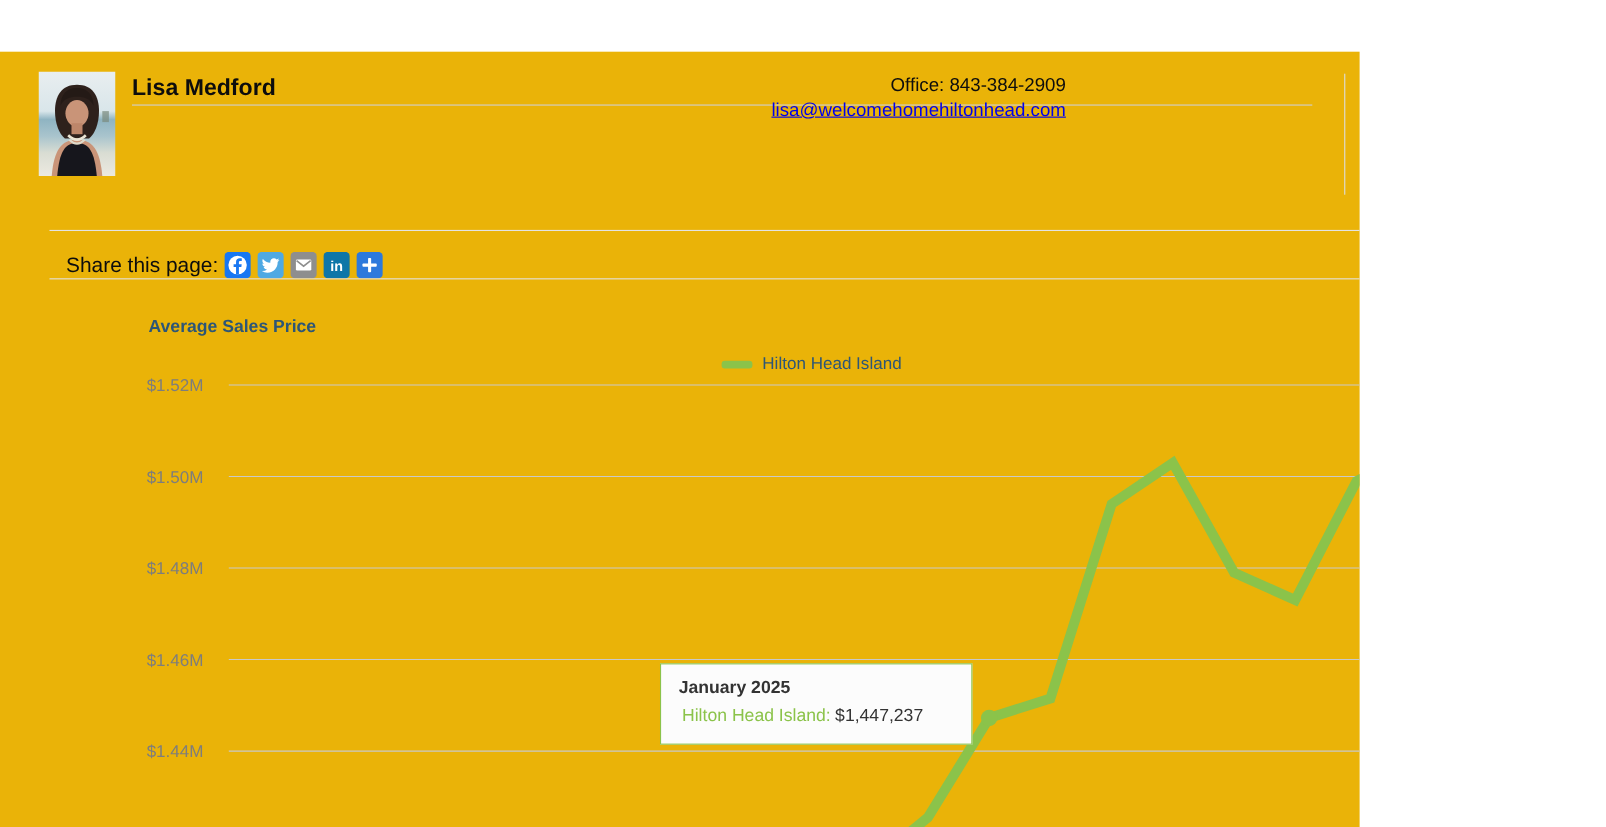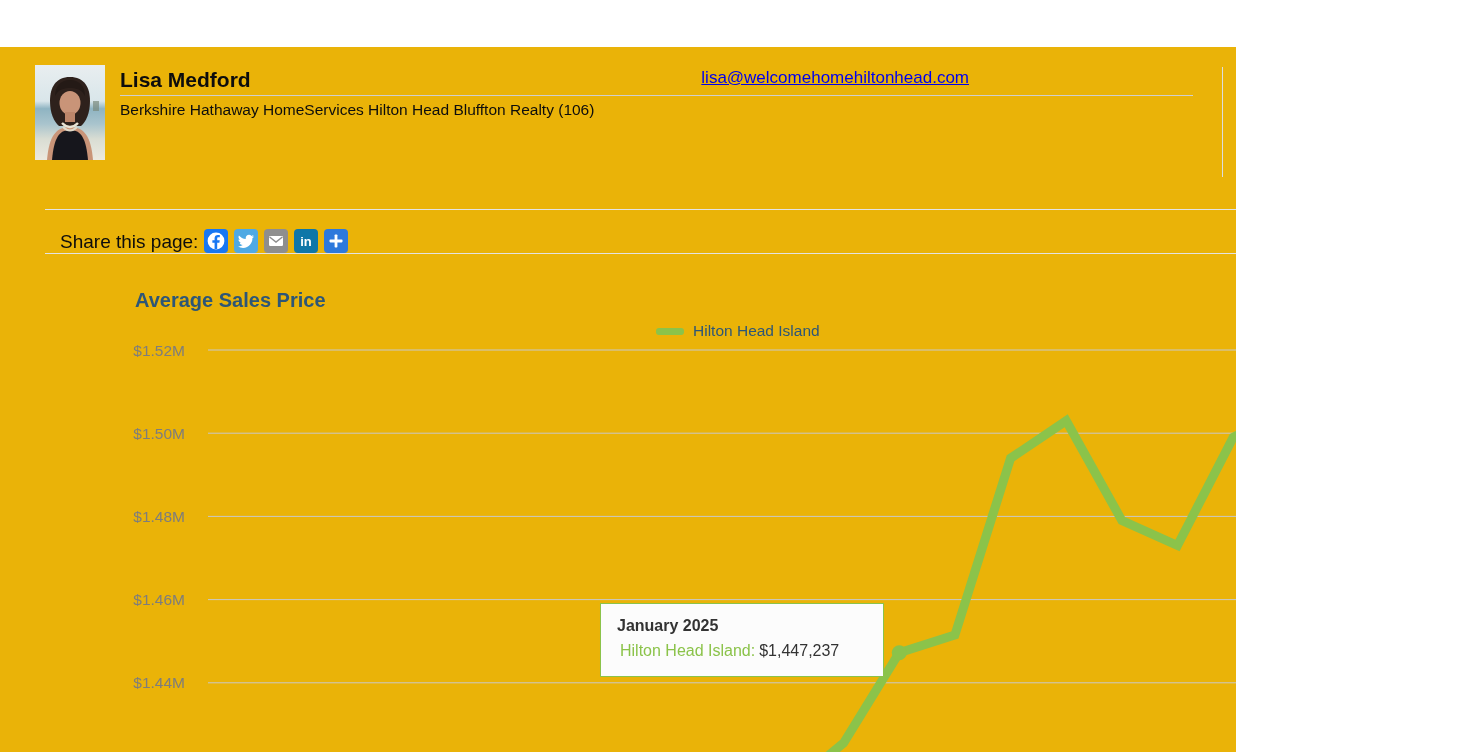--- a/index.html
+++ b/index.html
@@ -23,21 +23,21 @@
   .share-bar { position:absolute; left:45px; top:162px; width:1372px; height:45px;
                border-top:1px solid #e3e3e3; border-bottom:1px solid #e3e3e3;
                display:flex; align-items:flex-end; }
   .share-label { font-size:19px; color:#0d0d0d; margin-left:15px; }
   .share-icons { display:flex; align-items:center; gap:6px; margin-left:6px; }
   .share-icon { width:24px; height:24px; cursor:pointer; display:block; }
   .pdf-button { position:absolute; right:-2px; top:9px; width:24px; height:27px; cursor:pointer; }
 
   
   .chart-section { position:absolute; left:0; top:230px; width:1460px; height:522px; overflow:hidden; }
-  .chart-title { position:absolute; left:135px; top:12px; font-size:20px; font-weight:bold; color:#2D5677; }
+  .chart-title { position:absolute; left:135px; top:12px; font-size:16px; font-weight:bold; color:#2D5677; }
   .chart-legend { position:absolute; left:656px; top:45px; display:flex; align-items:center; cursor:pointer; }
   .legend-dash { width:28px; height:7px; border-radius:3px; background:#8BC34A; margin-right:9px; }
   .legend-label { font-size:15.5px; color:#2D5677;text-align:right; }
   .chart-svg { position:absolute; left:0; top:0; }
   .chart-tooltip { position:absolute; left:600px; top:326px; width:284px; height:74px;
                    background:#fcfcfc; border:1px solid #8BC34A; padding:13px 16px 0 16px; }
   .tooltip-title { font-size:16px; font-weight:bold; color:#333; }
   .tooltip-row { margin-top:7px; margin-left:3px; font-size:16px; }
   .tooltip-series { color:#8BC34A; }
   .tooltip-value { font-weight:normal; color:#333; margin-left:4px; }
@@ -67,24 +67,24 @@
       <rect x="30" y="47" width="10" height="10" fill="#bd866a"></rect>
       <path d="M12 95c2-24 9-33 23-33s21 9 23 33z" fill="#c99478"></path>
       <path d="M17 95c2-22 7-30 18-30s16 8 18 30z" fill="#16161c"></path>
       <path d="M27 58q8 8 16 0" stroke="#eae4d4" stroke-width="2.4" fill="none"></path>
       <path d="M28 62q7 7 14 0" stroke="#e0dac9" stroke-width="2" fill="none"></path>
     </svg>
 
     <div class="agent-block">
       <div class="agent-name">Lisa Medford</div>
       <div class="agent-divider"></div>
-      <div class="agent-brokerage">Berkshire Hathaway HomeServices Hilton Head Bluffton Realty (106)</div>
     </div>
 
     <div class="contact-block">
+      <div class="office-phone">Office: 843-384-2909</div>
       <a class="email-link">lisa@welcomehomehiltonhead.com</a>
     </div>
 
     <div class="header-vdivider"></div>
 
     <svg class="logo-box" viewBox="0 0 185 88">
       <polyline points="4,31 38,5 72,31" fill="none" stroke="#315062" stroke-width="6" stroke-linecap="round" stroke-linejoin="round"></polyline>
       <polyline points="18,33 38,18 58,33" fill="none" stroke="#8BC34A" stroke-width="5" stroke-linecap="round"></polyline>
       <polyline points="24,45 38,34 52,45" fill="none" stroke="#8BC34A" stroke-width="5" stroke-linecap="round"></polyline>
       <polyline points="8,36 8,82 68,82" fill="none" stroke="#315062" stroke-width="6" stroke-linecap="round" stroke-linejoin="round"></polyline>

